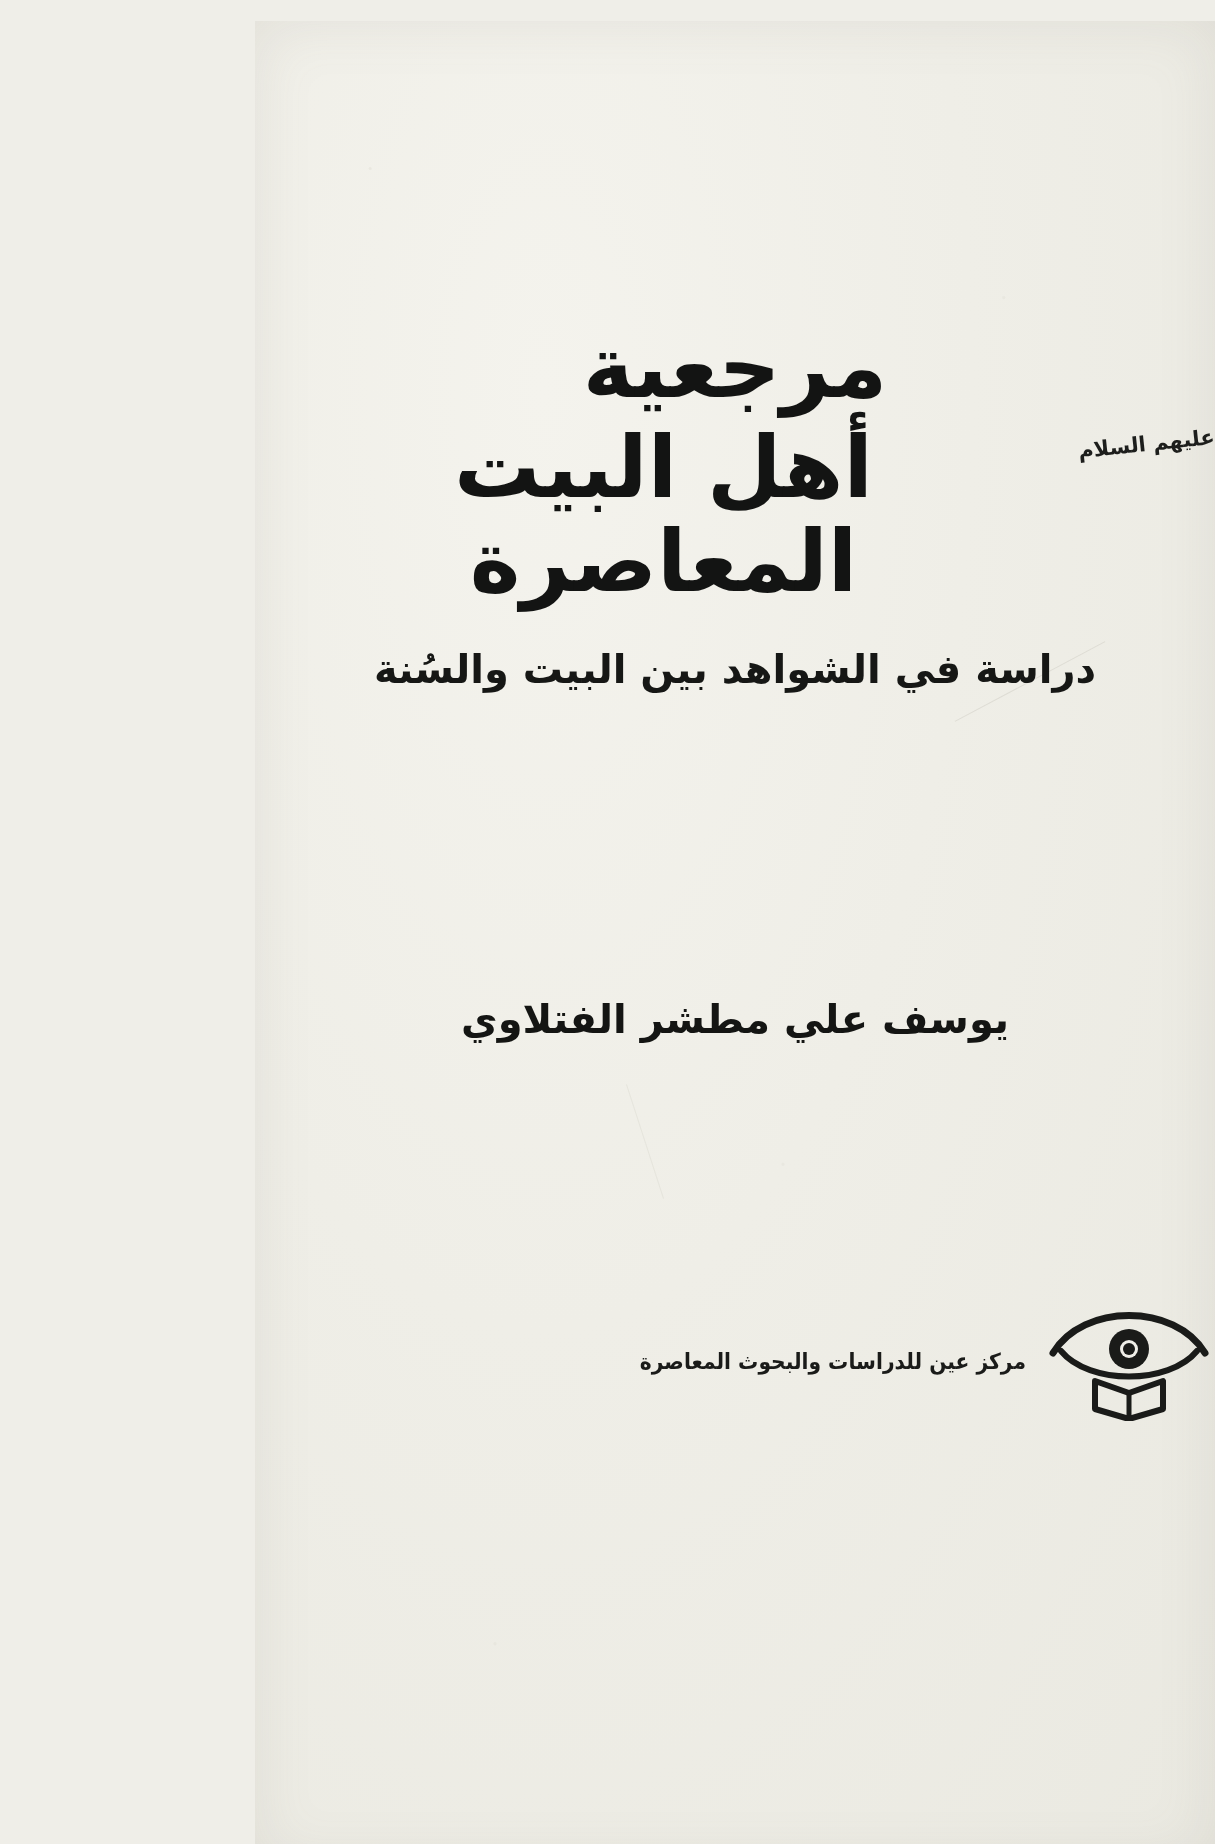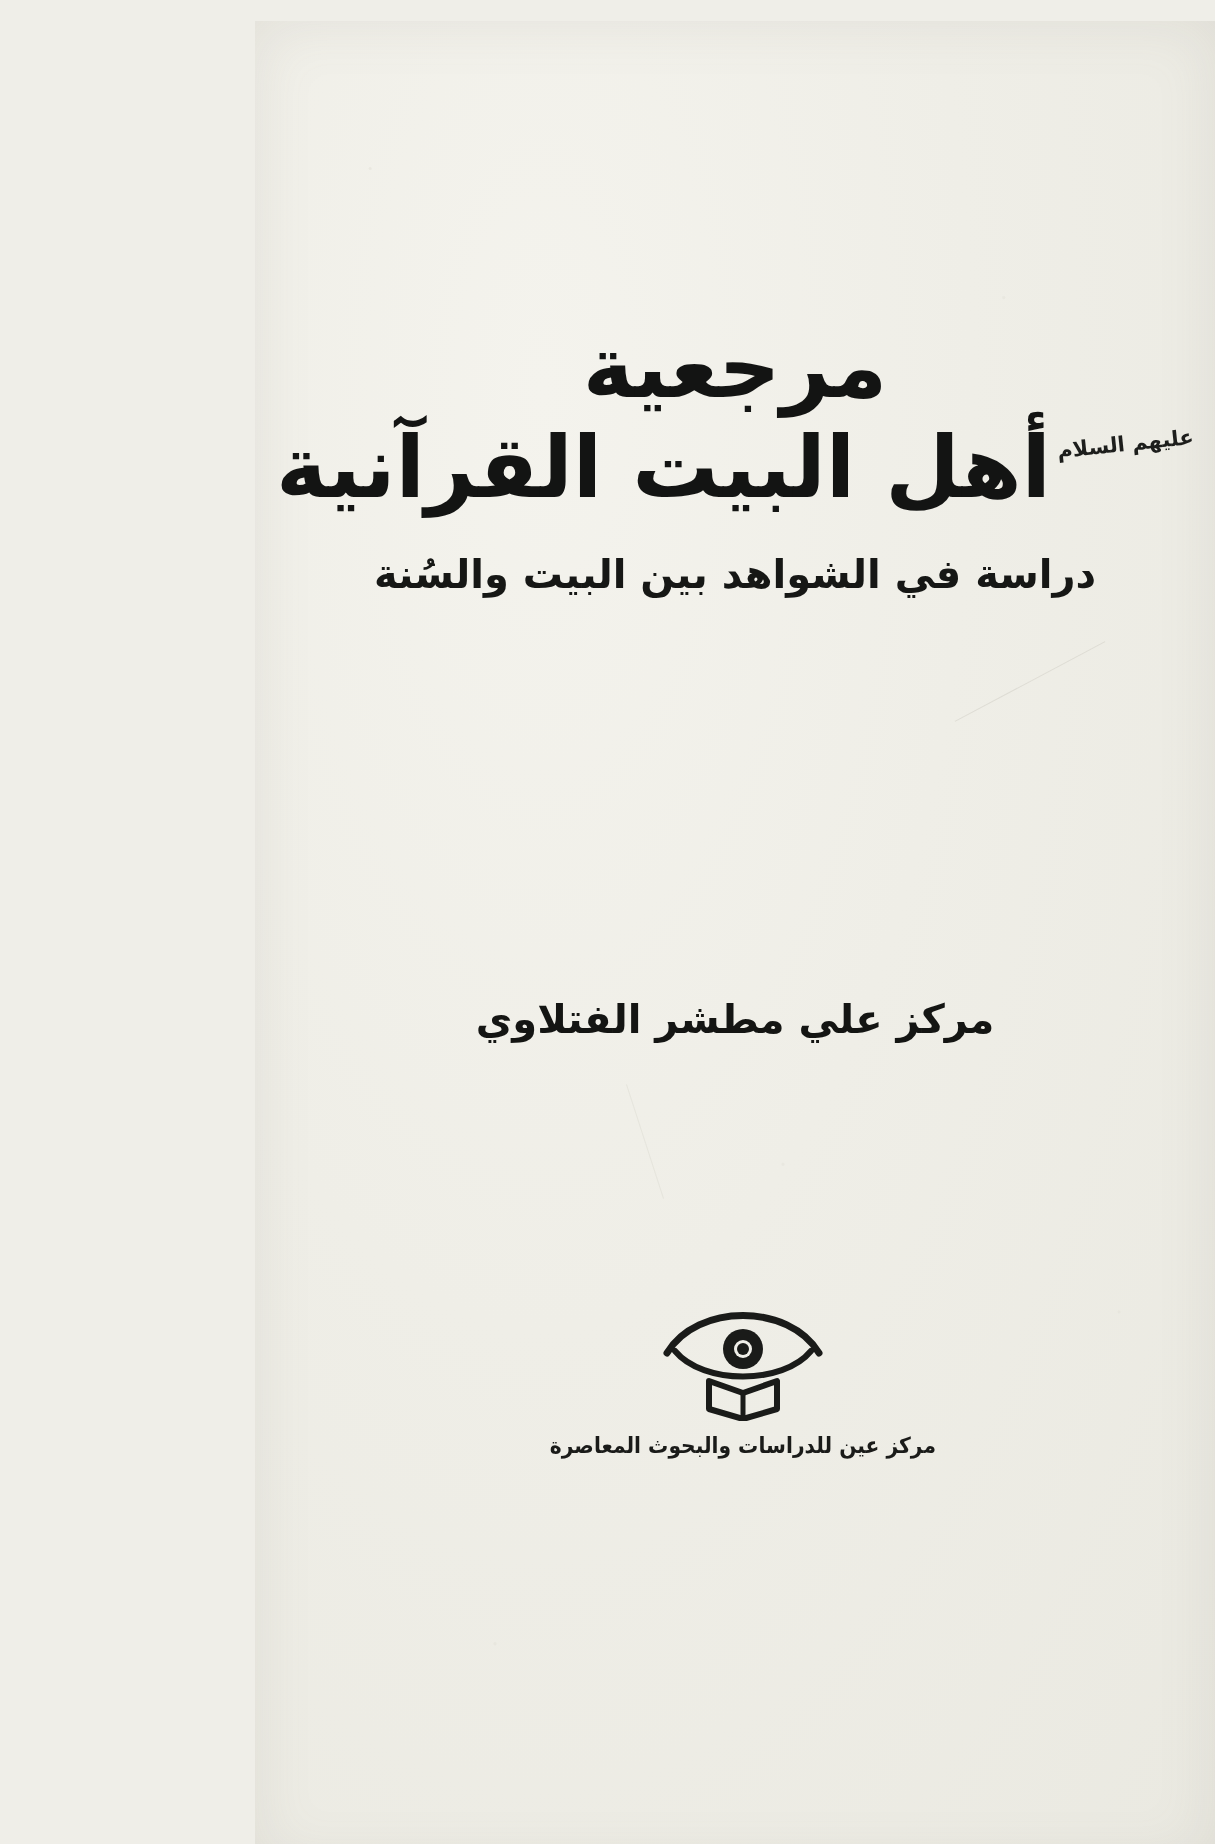--- a/index.html
+++ b/index.html
@@ -127,21 +127,21 @@
     letter-spacing: 1px;
     color: #141513;
   }
 
   .publisher {
     position: absolute;
     top: 1268px;
     left: 0;
     right: 0;
     display: flex;
-    flex-direction: column;
+    flex-direction: row;
     align-items: center;
     padding-left: 16px;
   }
 
   .logo {
     width: 172px;
     height: 132px;
     position: relative;
   }
 
@@ -167,27 +167,27 @@
   <div class="crease3"></div>
   <div class="edge-shadow"></div>
 
   <div class="content">
 
     <div class="title-block">
       <div class="title-line-1">مرجعية</div>
 
       <div class="title-line-2-wrap">
         <span class="honorific">عليهم السلام</span>
-        <span class="title-line-2">أهل البيت القرآنية</span>
+        <span class="title-line-2">أهل البيت المعاصرة</span>
       </div>
 
       <div class="subtitle">دراسة في الشواهد بين البيت والسُنة</div>
     </div>
 
-    <div class="author">مركز علي مطشر الفتلاوي</div>
+    <div class="author">يوسف علي مطشر الفتلاوي</div>
 
     <div class="publisher">
       <div class="logo">
         <svg viewBox="0 0 172 132" width="172" height="132" aria-hidden="true">
 
           <path d="M10 64 C40 14, 132 14, 162 64" fill="none" stroke="#1a1b19" stroke-width="7" stroke-linecap="round"></path>
 
           <path d="M18 62 C46 96, 126 96, 154 62" fill="none" stroke="#1a1b19" stroke-width="6" stroke-linecap="round"></path>
 
           <circle cx="86" cy="60" r="20" fill="#1a1b19"></circle>

